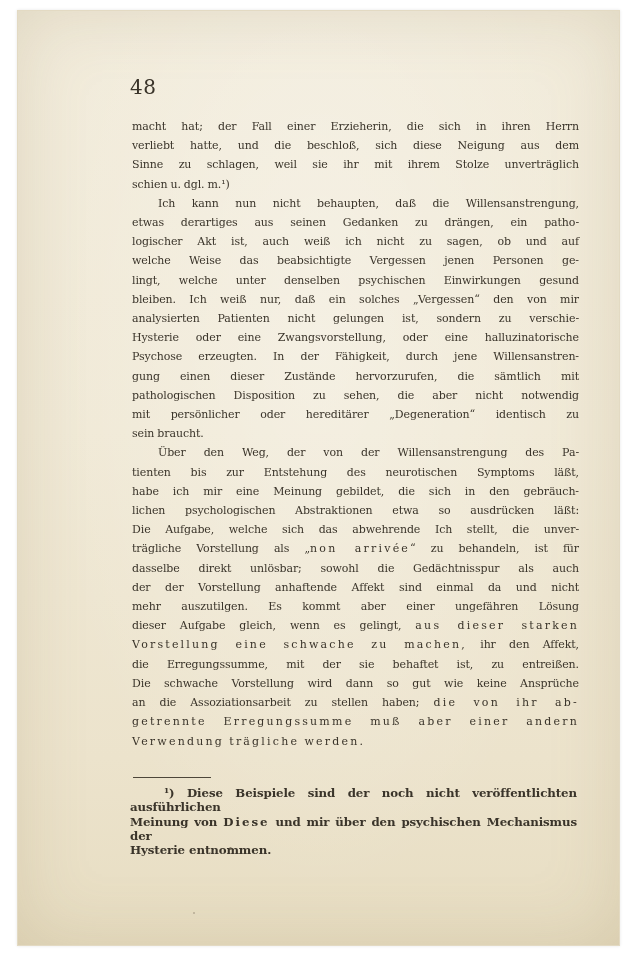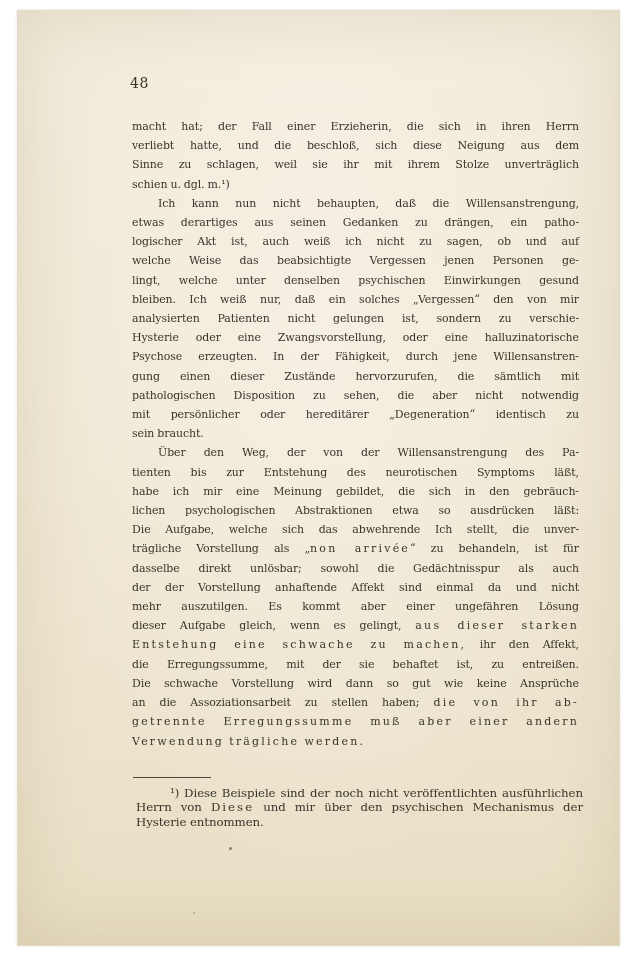--- a/index.html
+++ b/index.html
@@ -21,21 +21,21 @@
     background:
       radial-gradient(ellipse at 50% 35%, rgba(255,255,255,0.30), rgba(255,255,255,0) 65%),
       linear-gradient(180deg, #f2ecdc 0%, #f0e9d6 45%, #ece3cc 80%, #e7ddc2 100%);
     box-shadow: inset 0 0 70px rgba(150,128,85,0.20), 0 0 3px rgba(0,0,0,0.10);
     border: 1px solid #e3dac3;
     box-sizing: border-box;
   }
   .page-number {
     position: absolute;
     left: 112px; top: 64px;
-    font-size: 14px;
+    font-size: 20px;
     color: #3a342a;
     letter-spacing: 0.5px;
   }
   .text-block {
     position: absolute;
     left: 114px; top: 106px;
     width: 447px;
     font-size: 11px;
     line-height: 19.2px;
     color: #3a342a;
@@ -50,26 +50,27 @@
   .line.indent { text-indent: 26px; }
   .sperr { letter-spacing: 2.2px; }
   .footnote-rule {
     position: absolute;
     left: 115px; top: 766px;
     width: 78px; height: 1px;
     background: #4d463a;
   }
   .footnote {
     position: absolute;
-    left: 118px; top: 775px;
+    left: 112px; top: 775px;
     width: 447px;
     font-size: 11.8px;
     line-height: 14.3px;
     color: #3a342a;
     letter-spacing: -0.1px;
+    font-weight: bold;
   }
   .footnote .line.indent { text-indent: 34px; }
   .footnote .sperr { letter-spacing: 2px; }
   .speck {
     position: absolute;
     width: 3px; height: 3px;
     border-radius: 50%;
     background: #5d5443;
     opacity: 0.7;
   }
@@ -104,32 +105,32 @@
         <div class="line indent"><span>Über den Weg, der von der Willensanstrengung des Pa-</span></div>
         <div class="line"><span>tienten bis zur Entstehung des neurotischen Symptoms läßt,</span></div>
         <div class="line"><span>habe ich mir eine Meinung gebildet, die sich in den gebräuch-</span></div>
         <div class="line"><span>lichen psychologischen Abstraktionen etwa so ausdrücken läßt:</span></div>
         <div class="line"><span>Die Aufgabe, welche sich das abwehrende Ich stellt, die unver-</span></div>
         <div class="line"><span>trägliche Vorstellung als „</span><span class="sperr">non arrivée</span><span>“ zu behandeln, ist für</span></div>
         <div class="line"><span>dasselbe direkt unlösbar; sowohl die Gedächtnisspur als auch</span></div>
         <div class="line"><span>der der Vorstellung anhaftende Affekt sind einmal da und nicht</span></div>
         <div class="line"><span>mehr auszutilgen. Es kommt aber einer ungefähren Lösung</span></div>
         <div class="line"><span>dieser Aufgabe gleich, wenn es gelingt, </span><span class="sperr">aus dieser starken</span></div>
-        <div class="line"><span class="sperr">Entstehung eine schwache zu machen,</span><span> ihr den Affekt,</span></div>
+        <div class="line"><span class="sperr">Vorstellung eine schwache zu machen,</span><span> ihr den Affekt,</span></div>
         <div class="line"><span>die Erregungssumme, mit der sie behaftet ist, zu entreißen.</span></div>
         <div class="line"><span>Die schwache Vorstellung wird dann so gut wie keine Ansprüche</span></div>
         <div class="line"><span>an die Assoziationsarbeit zu stellen haben; </span><span class="sperr">die von ihr ab-</span></div>
         <div class="line"><span class="sperr">getrennte Erregungssumme muß aber einer andern</span></div>
         <div class="line last"><span class="sperr">Verwendung trägliche werden.</span></div>
       </div>
 
     <div class="footnote-rule"></div>
 
     <div class="footnote">
         <div class="line indent"><span>¹) Diese Beispiele sind der noch nicht veröffentlichten ausführlichen</span></div>
-        <div class="line"><span>Herrn von </span><span class="sperr">Diese</span><span> und mir über den psychischen Mechanismus der</span></div>
+        <div class="line"><span>Meinung von </span><span class="sperr">Diese</span><span> und mir über den psychischen Mechanismus der</span></div>
         <div class="line last"><span>Hysterie entnommen.</span></div>
       </div>
 
     <div class="speck s1"></div>
     <div class="speck s2"></div>
   </div>
 </div>
 
 </body></html>

